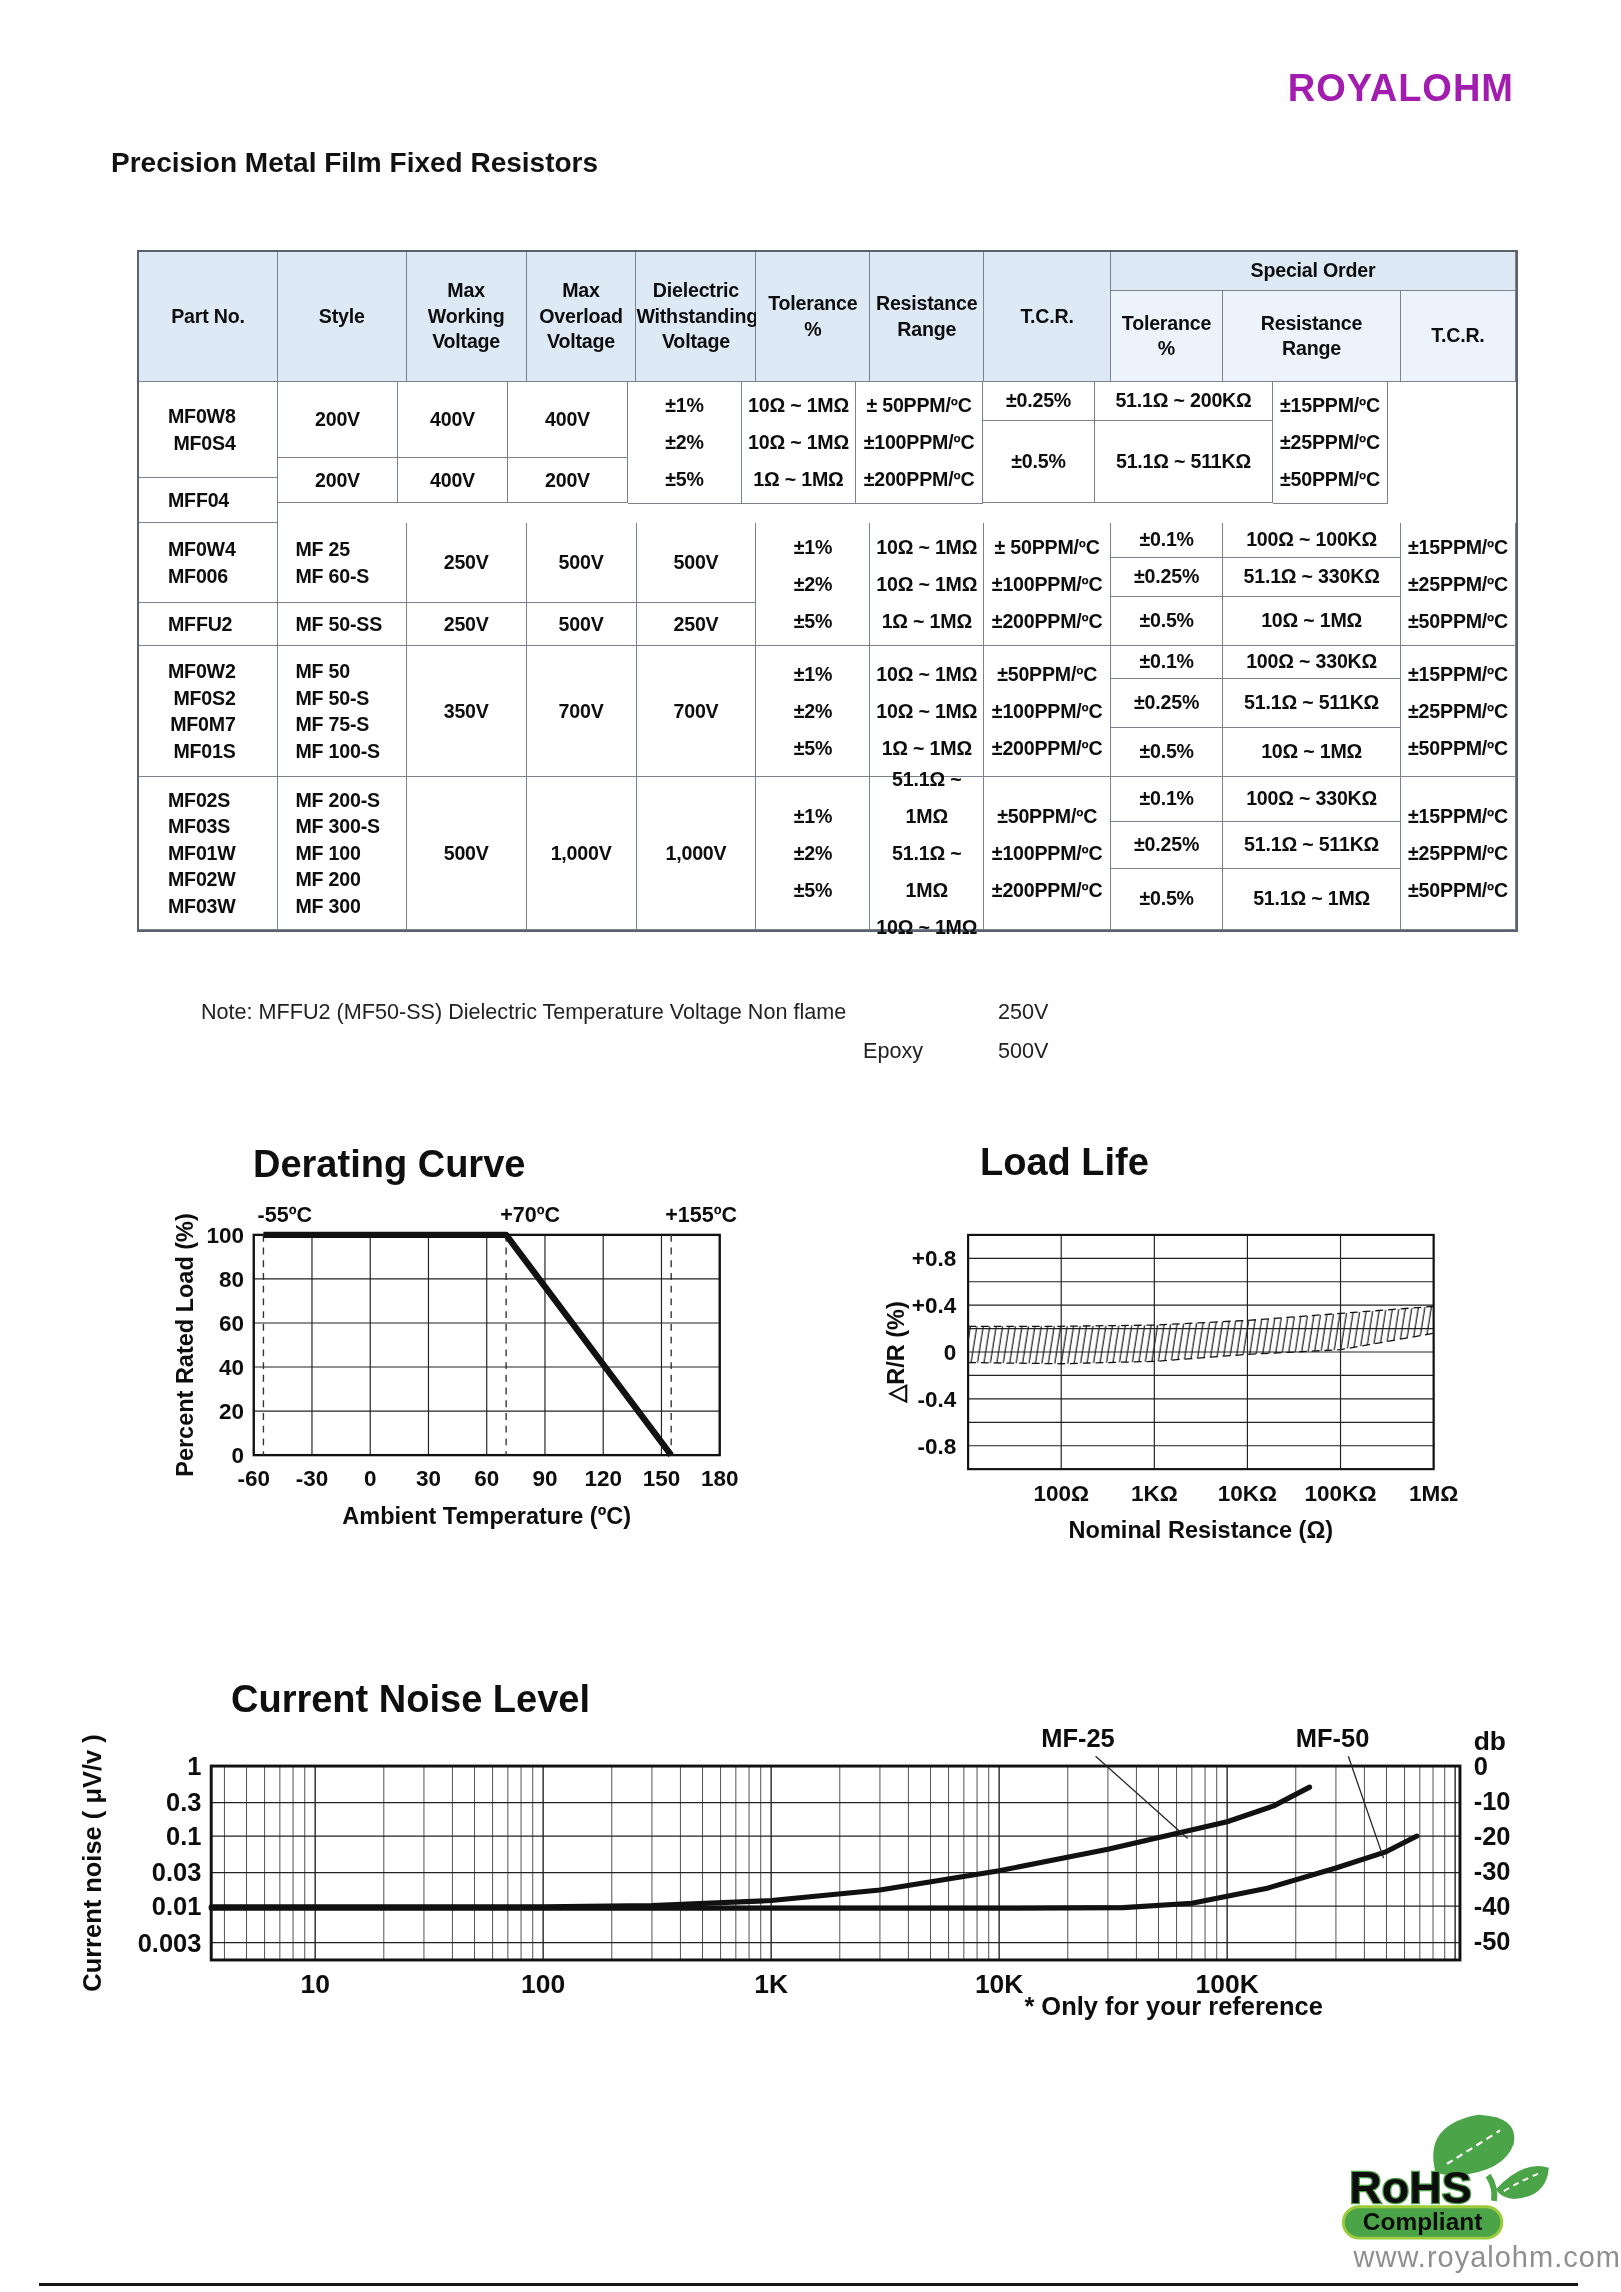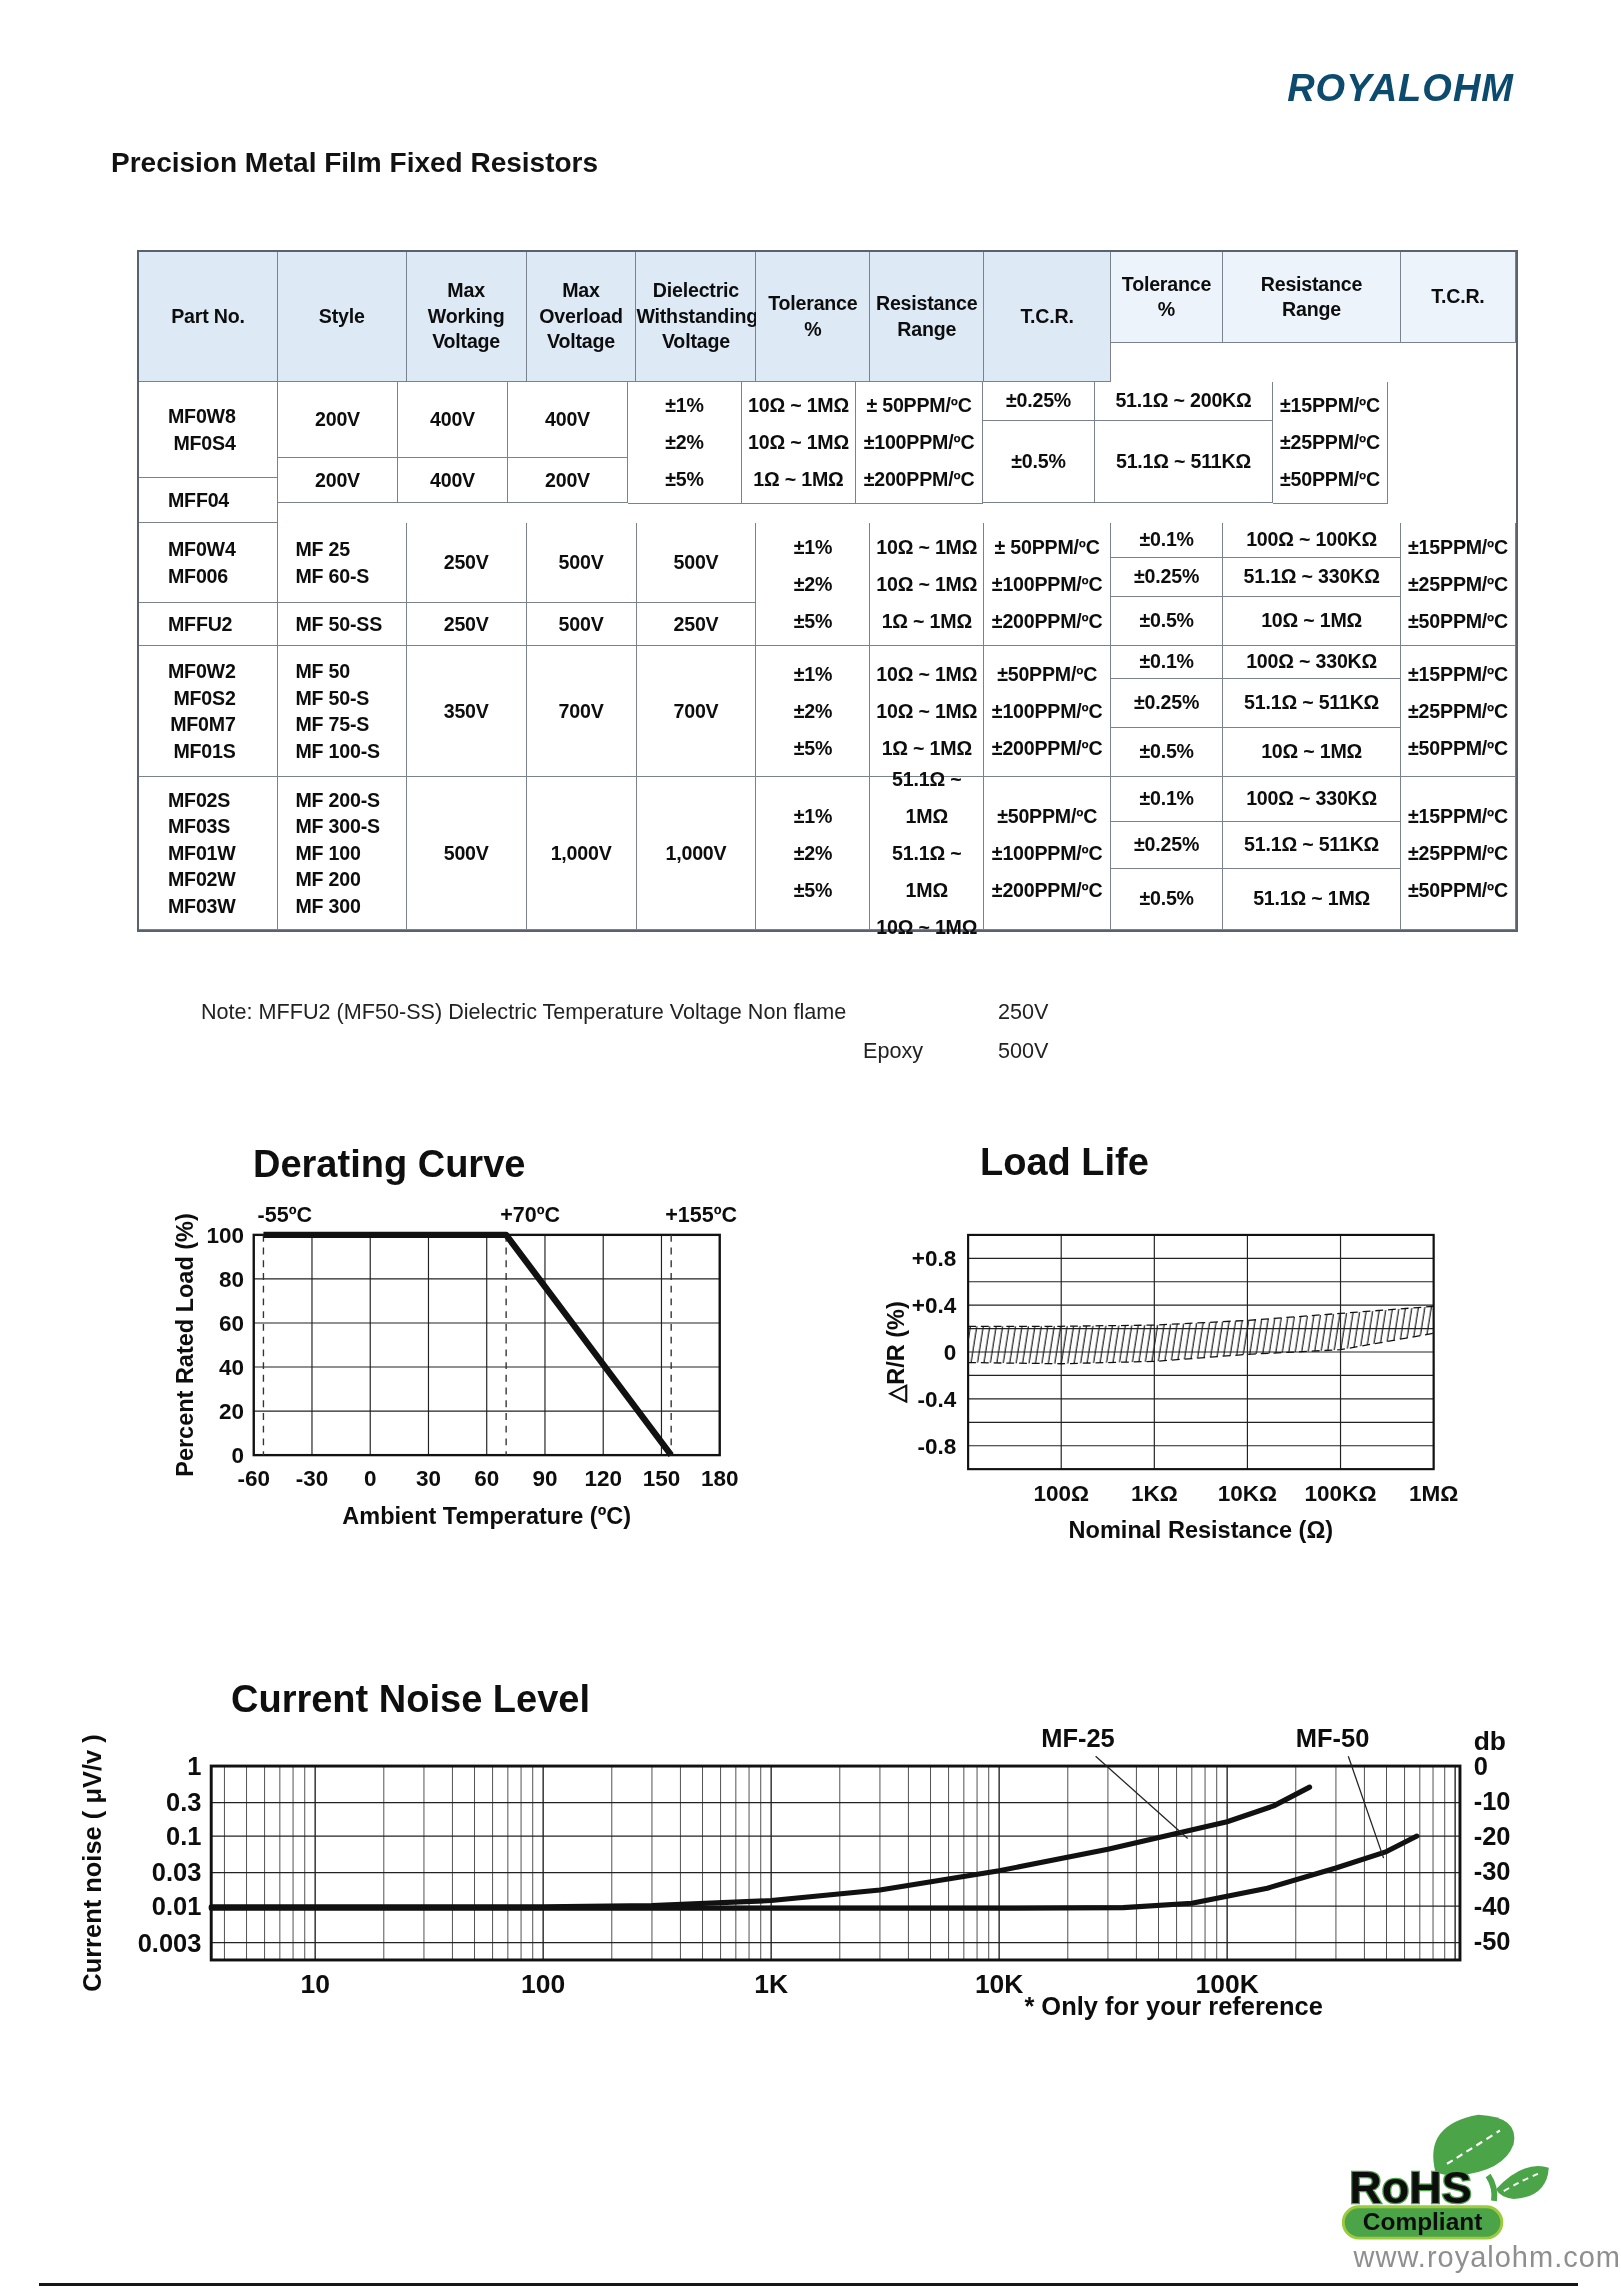--- a/index.html
+++ b/index.html
@@ -1,20 +1,20 @@
 <!DOCTYPE html>
 <html><head>
 <meta charset="utf-8">
 <style>
   html,body{margin:0;padding:0;background:#fff;}
   #page{position:relative;width:1621px;height:2293px;background:#ffffff;
         font-family:"Liberation Sans",sans-serif;color:#111;overflow:hidden;}
   .abs{position:absolute;}
   #brand-logo{position:absolute;left:1257px;top:67px;width:257px;text-align:right;
-      font-size:38px;font-weight:bold;letter-spacing:1px;color:#0c4a6e;font-style:italic;}
+      font-size:38px;font-weight:bold;letter-spacing:1px;color:#a21caf;}
   #page-title{position:absolute;left:111px;top:147px;font-size:28px;font-weight:bold;color:#121212;}
   
   #res-table{position:absolute;left:137px;top:250px;width:1377px;border:2px solid #59626e;background:#fff;}
   .trow{display:flex;}
   .colstack{display:flex;flex-direction:column;}
   .cell{box-sizing:border-box;border-right:1.5px solid #79828e;border-bottom:1.5px solid #79828e;
         display:flex;flex-direction:column;justify-content:center;text-align:center;
         white-space:pre-line;font-weight:bold;font-size:19.6px;letter-spacing:-0.2px;line-height:25.5px;color:#0d0d0d;}
   .hdr{background:#dde9f5;}
   .subhdr{background:#ecf3fa;}
@@ -47,20 +47,21 @@
 Voltage</div>
         <div class="cell hdr" style="width: 120px; height: 130px;">Dielectric
 Withstanding
 Voltage</div>
         <div class="cell hdr" style="width: 114px; height: 130px;">Tolerance
 %</div>
         <div class="cell hdr" style="width: 114px; height: 130px;">Resistance
 Range</div>
         <div class="cell hdr" style="width: 127px; height: 130px;">T.C.R.</div>
         <div class="colstack" style="width: 405px;">
+          <div class="cell hdr" style="width: 100%; height: 39px;">Special Order</div>
           <div class="trow">
             <div class="cell subhdr" style="width: 112px; height: 91px;">Tolerance
 %</div>
             <div class="cell subhdr" style="width: 178px; height: 91px;">Resistance
 Range</div>
             <div class="cell subhdr" style="width: 115px; height: 91px;">T.C.R.</div>
           </div>
         </div>
       </div>
       <div class="trow">

